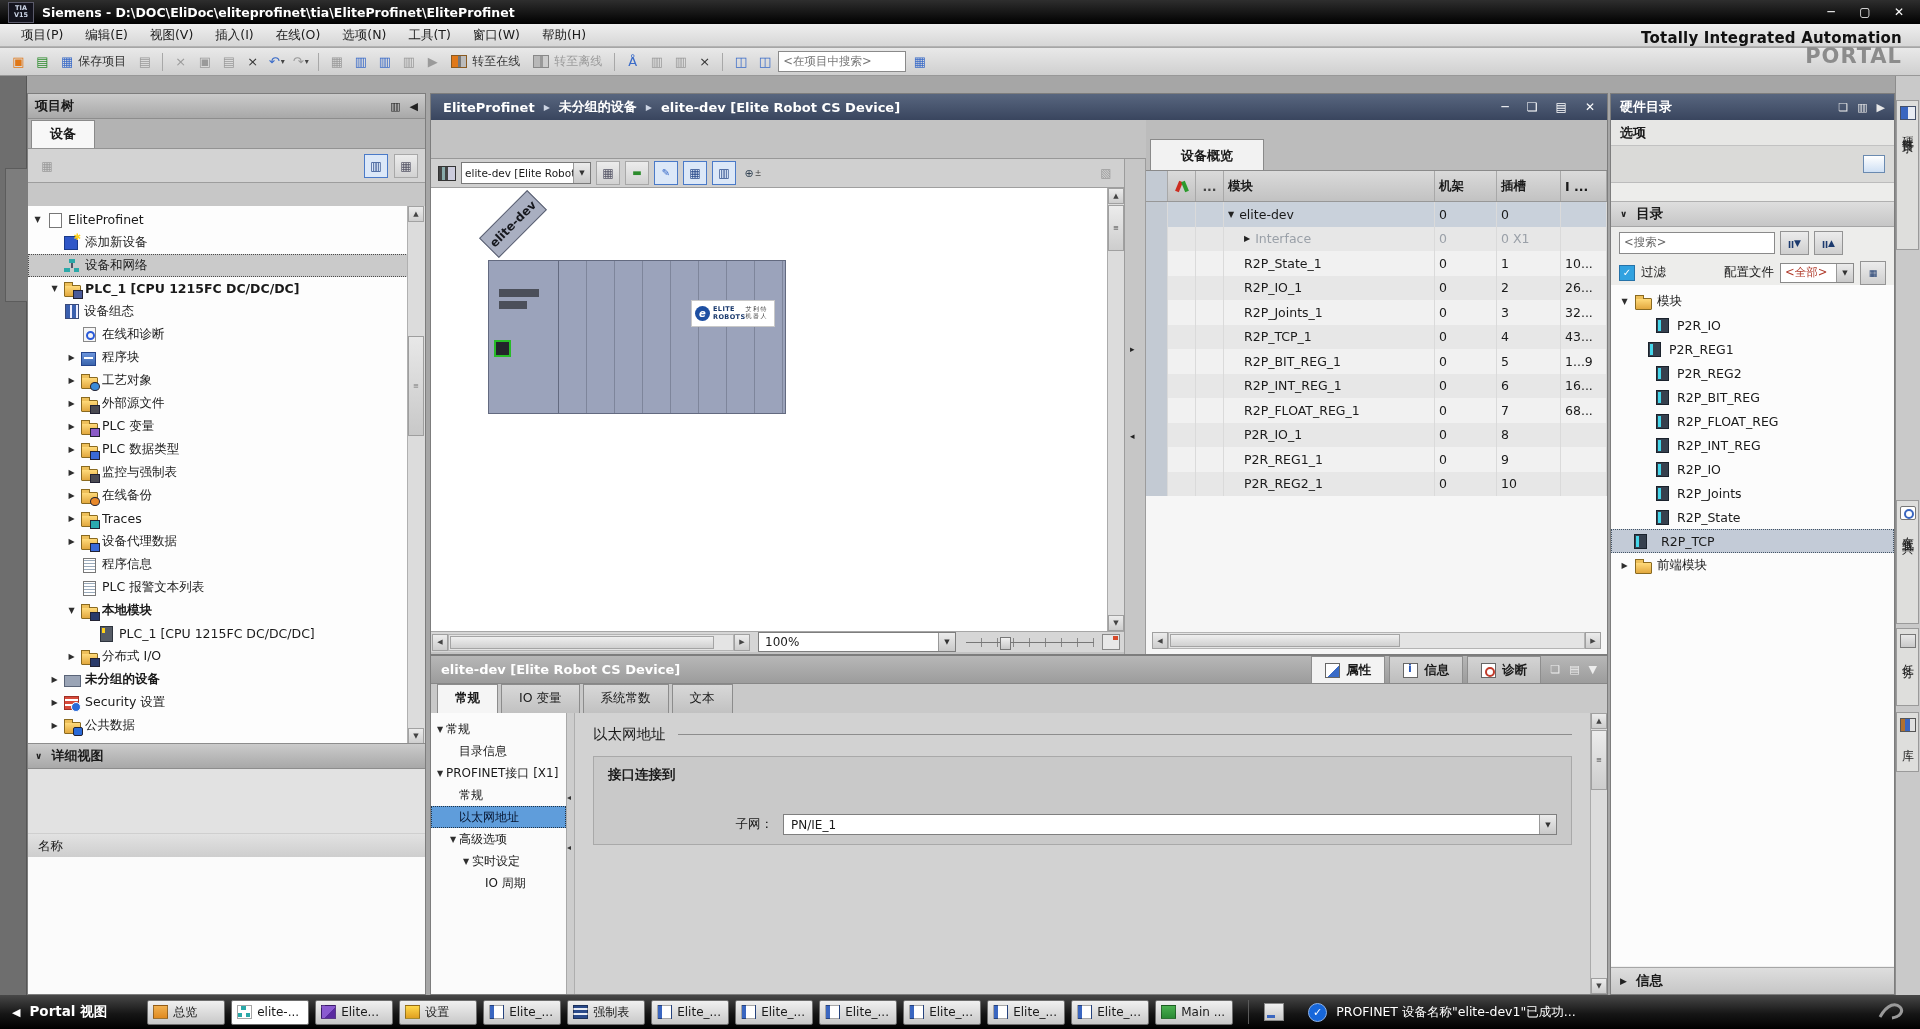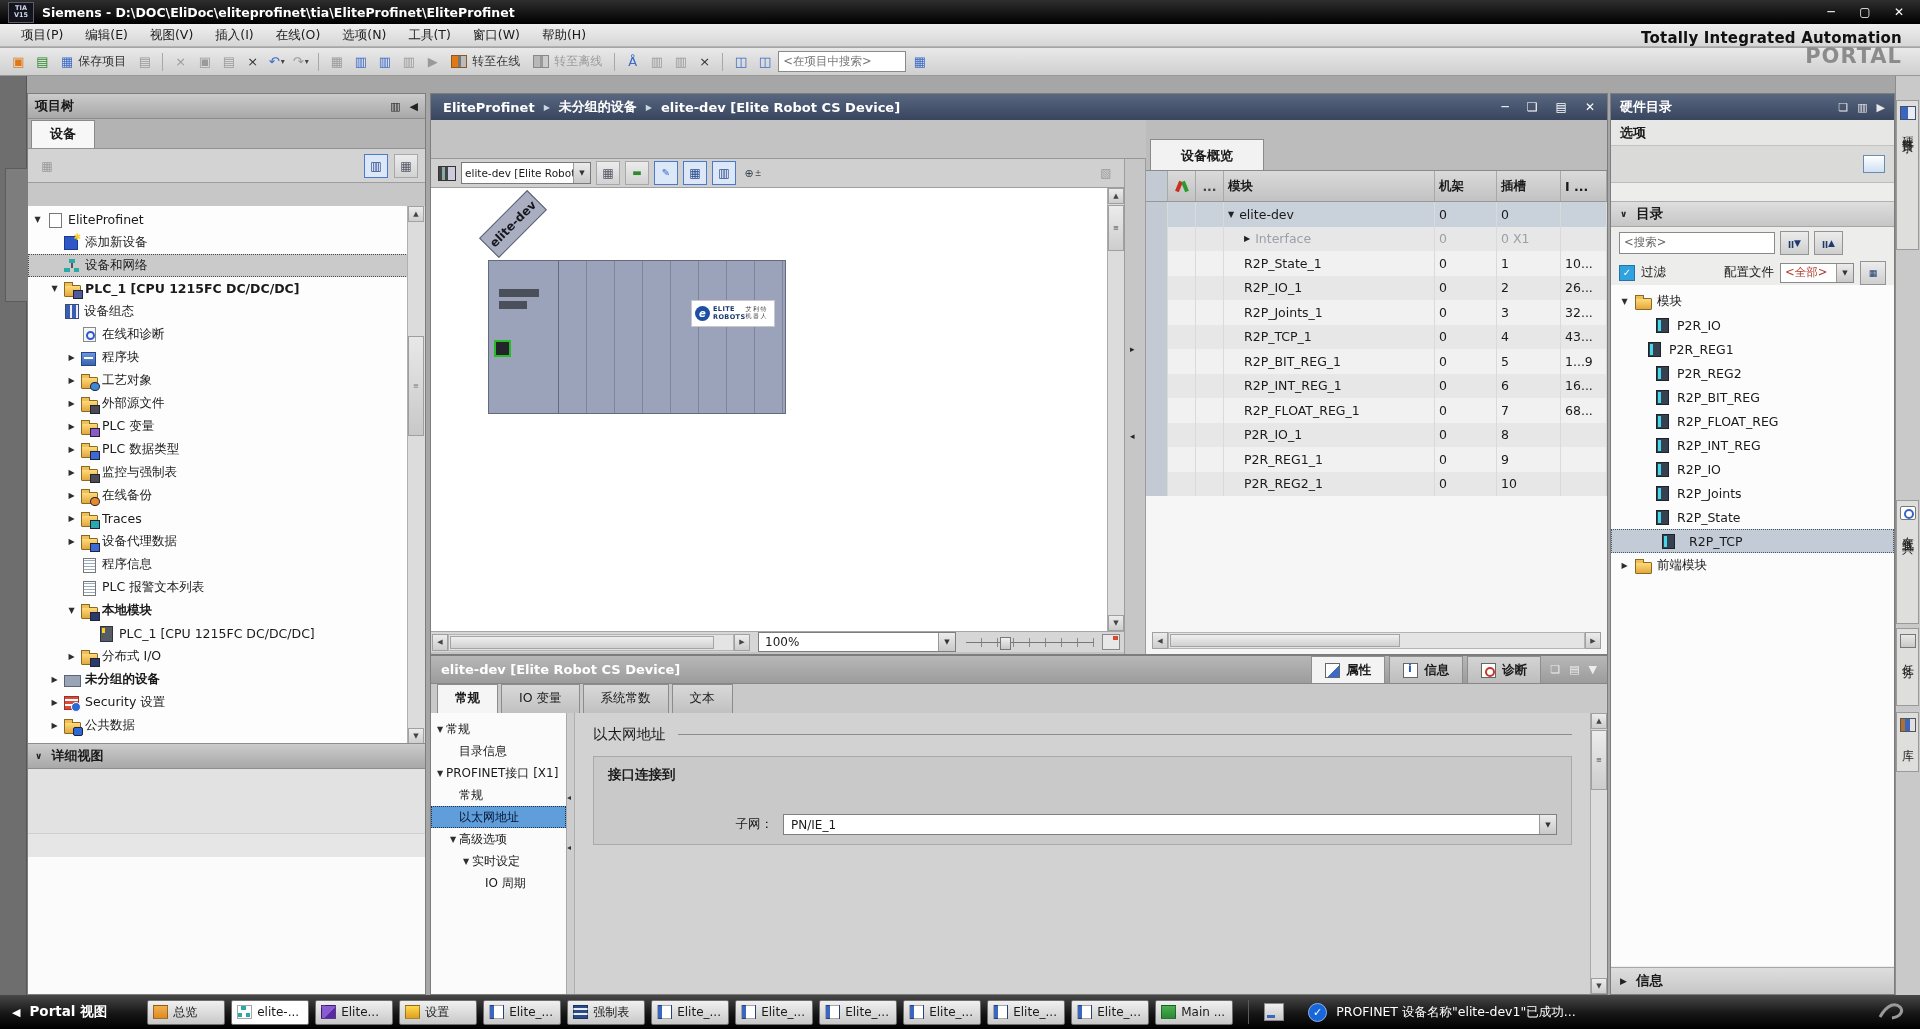--- a/index.html
+++ b/index.html
@@ -635,20 +635,21 @@
     <span class="sa" style="top:0">▲</span>
     <span class="thumb" style="top:130px;height:100px">≡</span>
     <span class="sa" style="bottom:0">▼</span>
   </div>
   <div class="dview">
     <div class="phead">
       <span class="chev">∨</span>&nbsp;&nbsp;
       <span>详细视图</span>
     </div>
     <div class="dgray"></div>
+    <div class="dcol">名称</div>
     <div class="dwhite"></div>
   </div>
 </div>
 
 <div id="editor">
   <div class="crumb">
     <span id="bc-items" style="display:flex;align-items:center;gap:9px">
         <span class="bc-item">EliteProfinet</span>
         <span class="bc-sep">▶</span>
         <span class="bc-item">未分组的设备</span>
@@ -1094,21 +1095,21 @@
         </span>
         <span>R2P_Joints</span>
       </div>
       <div class="crow" style="padding-left: 28px;">
         <span class="arr"></span>
         <span class="icn">
           <span class="ic-mod" style="position: absolute; left: 0px; top: 0px;"></span>
         </span>
         <span>R2P_State</span>
       </div>
-      <div class="crow csel" style="padding-left: 28px; gap: 11px;">
+      <div class="crow csel" style=" gap: 11px;">
         <span class="arr"></span>
         <span class="icn">
           <span class="ic-mod" style="position: absolute; left: 0px; top: 0px;"></span>
         </span>
         <span>R2P_TCP</span>
       </div>
       <div class="crow" style="padding-left: 8px;">
         <span class="arr">▶</span>
         <span class="icn">
           <span class="ic-folder" style="position: absolute; left: 0px; top: 0px;"></span>

